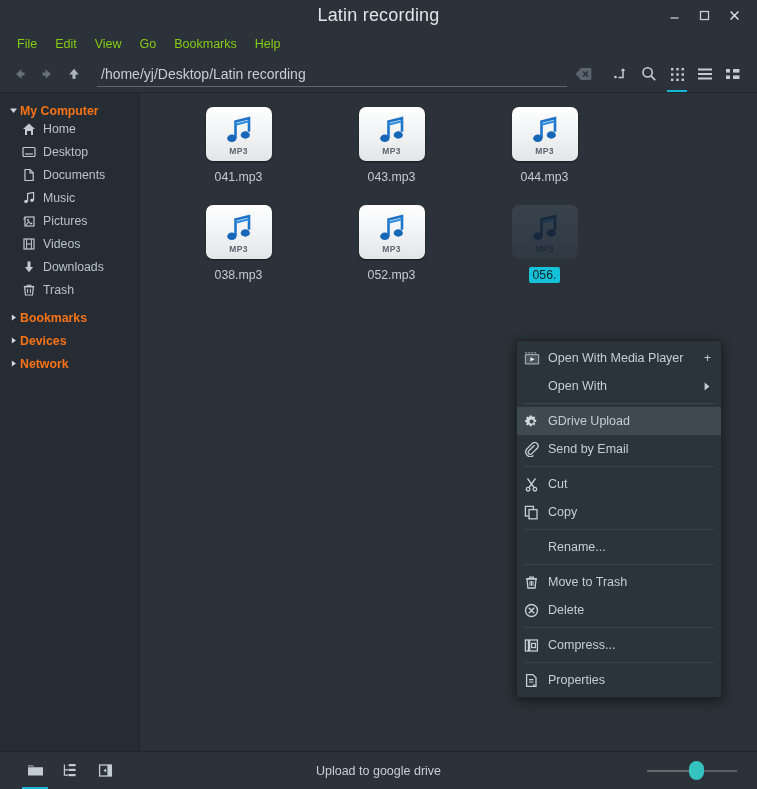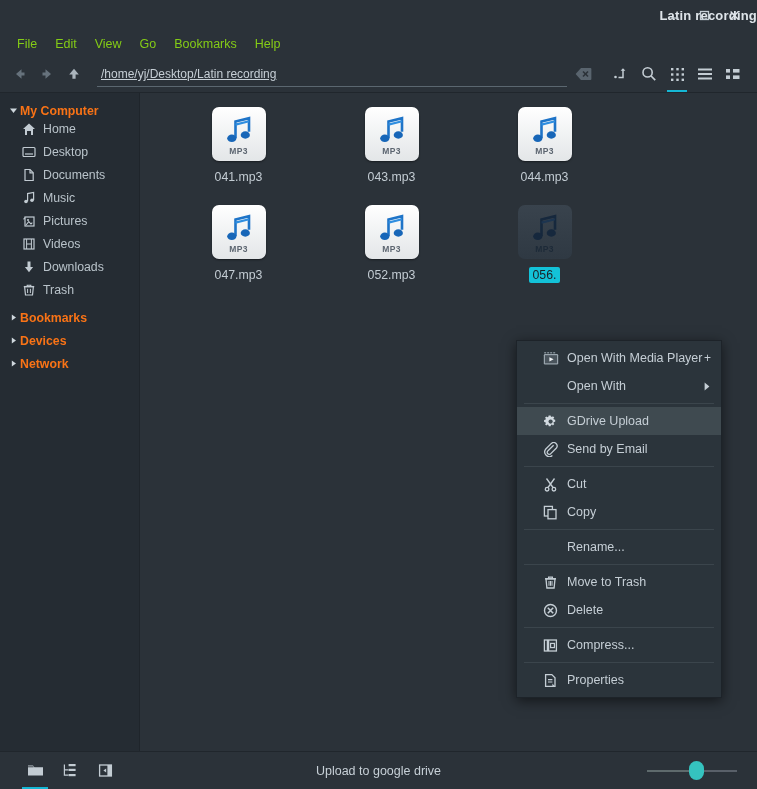--- a/index.html
+++ b/index.html
@@ -11,41 +11,41 @@
     -webkit-font-smoothing: antialiased;
   }
   .window { width: 757px; height: 789px; display: flex; flex-direction: column; background: #2b3239; position: relative; }
 
   
   .titlebar {
     height: 31px; flex: 0 0 31px; background: #2b3239;
     display: flex; align-items: center; position: relative;
   }
   .title-text {
-    position: absolute; left: 0; right: 0; text-align: right;
-    color: #dfe5ea; font-size: 13px; font-weight: bold; letter-spacing: .2px;
+    position: absolute; left: 0; right: 0; text-align: center;
+    color: #dfe5ea; font-size: 18px; font-weight: normal; letter-spacing: .2px;
   }
   .wctrls { margin-left: auto; display: flex; align-items: center; gap: 0px; padding-right: 8px; z-index: 2; }
   .wbtn { width: 30px; height: 26px; display: flex; align-items: center; justify-content: center; color: #c3ccd3; }
   .wbtn svg { display:block; }
 
   
   .menubar { height: 25px; flex: 0 0 25px; display: flex; align-items: center; padding-left: 8px; background: #2b3239; }
   .menubar .mi { color: #84cc16; font-size: 12.5px; padding: 3px 9px; border-radius: 2px; }
 
   
   .toolbar {
     height: 37px; flex: 0 0 37px; display: flex; align-items: center;
     background: #29303700; padding: 0 10px 0 6px; gap: 0;
     border-bottom: 1px solid #20262c;
   }
   .navbtn { width: 27px; height: 27px; display: flex; align-items: center; justify-content: center; }
   .pathwrap { flex: 1; margin-left: 10px; margin-right: 4px; position: relative; height: 27px; display: flex; align-items: center; }
   .pathline { position: absolute; left: 0; right: 0; bottom: 1px; height: 1px; background: #5b6770; }
-  .pathtext { color: #c6cfd6; font-size: 12px; padding-left: 4px; text-decoration: underline; }
+  .pathtext { color: #c6cfd6; font-size: 14px; padding-left: 4px; }
   .clearbtn { width: 24px; height: 24px; display: flex; align-items: center; justify-content: center; margin-right: 12px;}
   .tbicon { width: 28px; height: 30px; display: flex; align-items: center; justify-content: center; position: relative; color: #c4cdd4; }
   .tbicon.active::after {
     content: ""; position: absolute; left: 4px; right: 4px; bottom: -3px; height: 2px; background: #15b7d4;
   }
 
   
   .body { flex: 1; display: flex; min-height: 0; position: relative; }
 
   
@@ -58,37 +58,37 @@
   .row { display: flex; align-items: flex-start; height: 23px; padding-left: 22px; color: #b9c3ca; font-size: 12.3px; position: relative; }
   .row .ico { width: 21px; display: flex; align-items: center; justify-content: flex-start; color: #c2cbd2; }
   .row.hover .lbl { border-bottom: 2px solid #15b7d4; padding-bottom: 0px; }
   .row.hover { background: #2c343b; }
   .row .lbl { line-height: 15px; }
 
   
   .files { flex: 1; background: #2b3239; position: relative; padding: 14px 0 0 0; }
   .grid { display: flex; flex-wrap: wrap; align-content: flex-start; padding-left: 22px; }
   .file { width: 153px; height: 98px; display: flex; flex-direction: column; align-items: center; }
-  .thumb { width: 54px; height: 54px; border-radius: 7px; position: relative; display:flex; align-items:center; justify-content:center; }
+  .thumb { width: 66px; height: 54px; border-radius: 7px; position: relative; display:flex; align-items:center; justify-content:center; }
   .thumb.normal { background: linear-gradient(#ffffff,#e3e6e8); box-shadow: 0 1px 2px rgba(0,0,0,.45); }
   .thumb.sel { background: linear-gradient(#39434d,#2f3943); box-shadow: none; }
   .thumb svg { display: block; }
   .mp3tag { position: absolute; bottom: 5px; left: 0; right: 0; text-align: center; font-size: 8.5px; font-weight: bold; letter-spacing: .3px; }
   .thumb.normal .mp3tag { color: #5c6570; }
   .thumb.sel .mp3tag { color: #1d2a38; }
   .fname { margin-top: 8px; font-size: 12.3px; color: #c3ccd3; padding: 1px 4px; border-radius: 2px; }
   .fname.sel { background: #13c2d8; color: #1b2228; }
 
   
   .ctxmenu {
     position: absolute; left: 376px; top: 247px; width: 206px;
     background: #2b343b; border: 1px solid #1d2329;
     box-shadow: 0 3px 12px rgba(0,0,0,.55); padding: 3px 0; z-index: 50;
   }
-  .mrow { display: flex; align-items: center; height: 28px; padding: 0 10px 0 26px; color: #c5ced5; font-size: 12.5px; position: relative; }
+  .mrow { display: flex; align-items: center; height: 28px; padding: 0 10px 0 7px; color: #c5ced5; font-size: 12.5px; position: relative; }
   .mrow.hl { background: #3f4a50; }
   .mrow .micon { width: 22px; display: flex; align-items: center; justify-content: flex-start; color: #c5ced5; }
   .mrow .mlabel { flex: 1; padding-left: 2px; }
   .mrow .mright { color: #c5ced5; font-size: 12px; display: flex; align-items: center; }
   .msep { height: 1px; background: #3b454c; margin: 3px 7px; }
 
   
   .statusbar {
     height: 38px; flex: 0 0 38px; display: flex; align-items: center;
     background: #2b3239; border-top: 1px solid #20262c; padding: 0 20px; position: relative;
@@ -393,21 +393,21 @@
         <div class="file">
           <div class="thumb normal">
             <svg width="34" height="34" viewBox="0 0 34 34" style="margin-top:-6px">
               <path d="M13.5 24V7.5L27 4.2v13.5" fill="none" stroke="#1e74c8" stroke-width="2.6"></path>
               <path d="M13.5 10.6 27 7.3" fill="none" stroke="#2f8ee0" stroke-width="2.2"></path>
               <ellipse cx="9.8" cy="24.3" rx="4.6" ry="3.7" fill="#1766b8"></ellipse>
               <ellipse cx="23.3" cy="21" rx="4.6" ry="3.7" fill="#1766b8"></ellipse>
             </svg>
             <span class="mp3tag">MP3</span>
           </div>
-          <div class="fname">047.mp3</div>
+          <div class="fname">038.mp3</div>
         </div>
 
         <div class="file">
           <div class="thumb normal">
             <svg width="34" height="34" viewBox="0 0 34 34" style="margin-top:-6px">
               <path d="M13.5 24V7.5L27 4.2v13.5" fill="none" stroke="#1e74c8" stroke-width="2.6"></path>
               <path d="M13.5 10.6 27 7.3" fill="none" stroke="#2f8ee0" stroke-width="2.2"></path>
               <ellipse cx="9.8" cy="24.3" rx="4.6" ry="3.7" fill="#1766b8"></ellipse>
               <ellipse cx="23.3" cy="21" rx="4.6" ry="3.7" fill="#1766b8"></ellipse>
             </svg>

